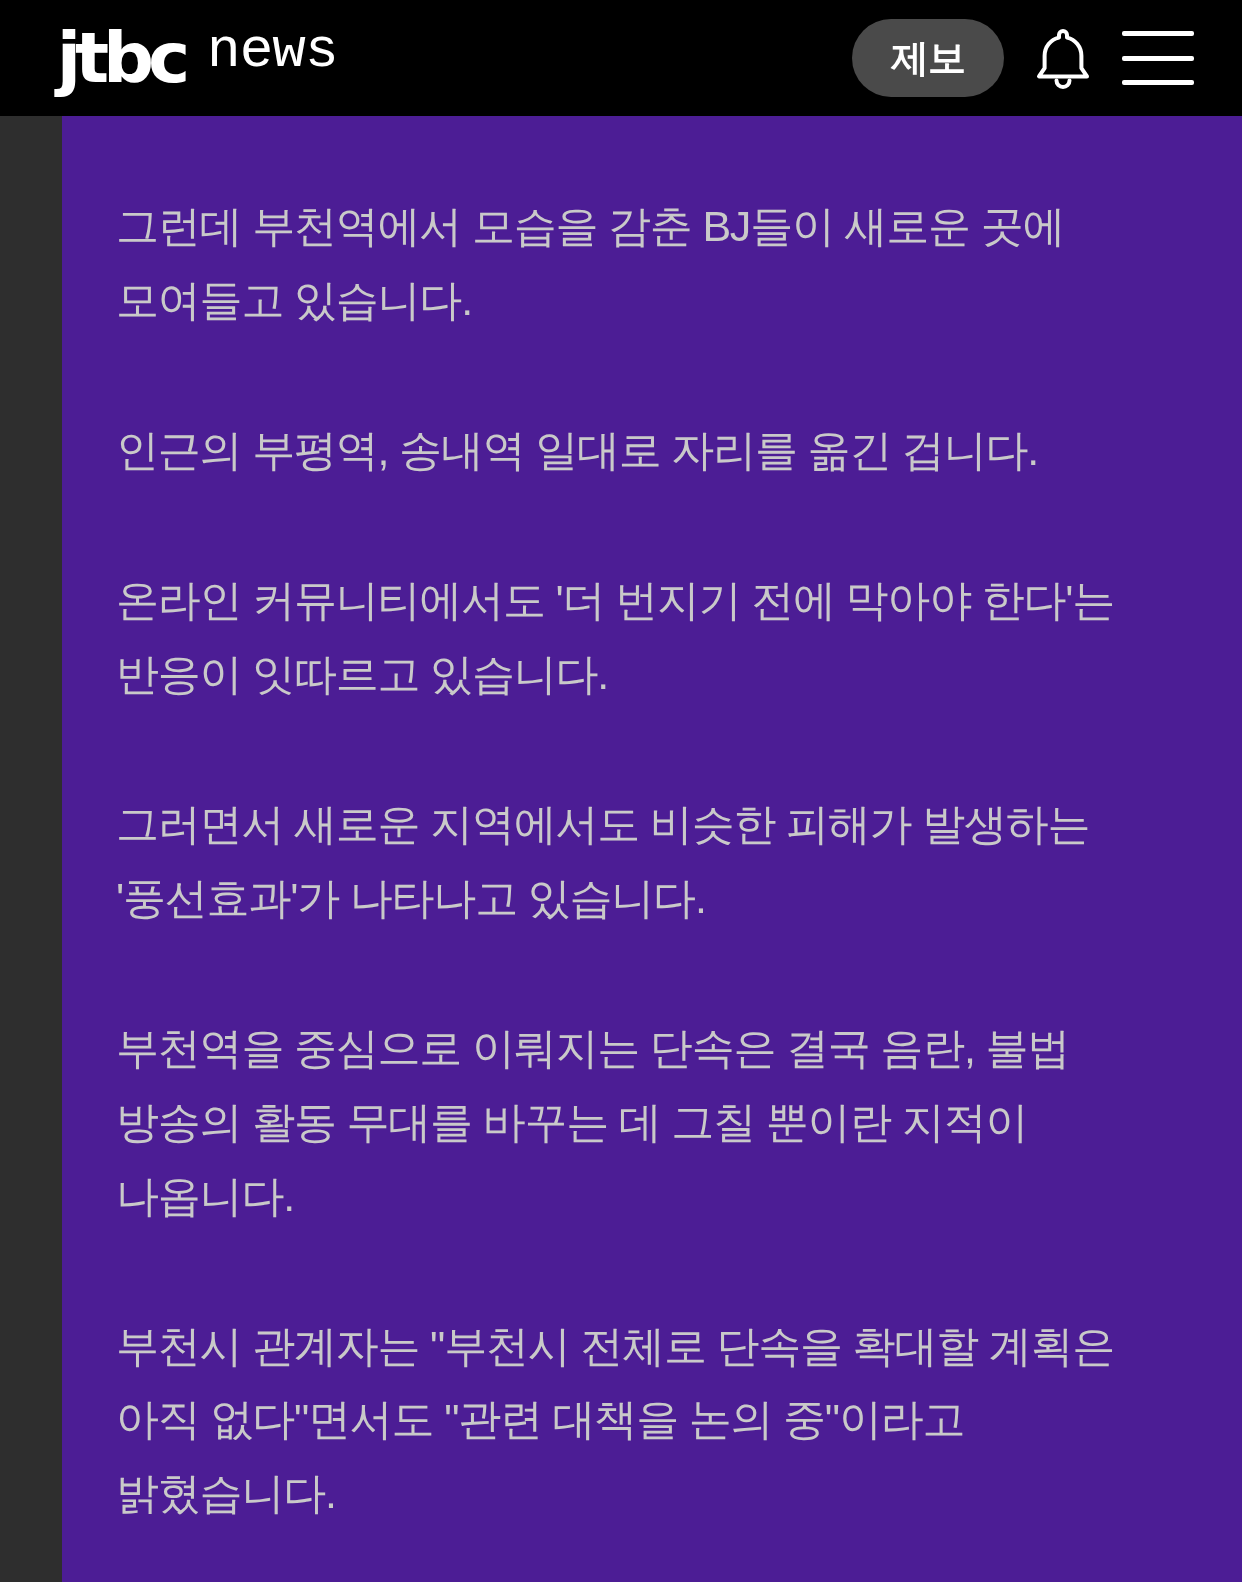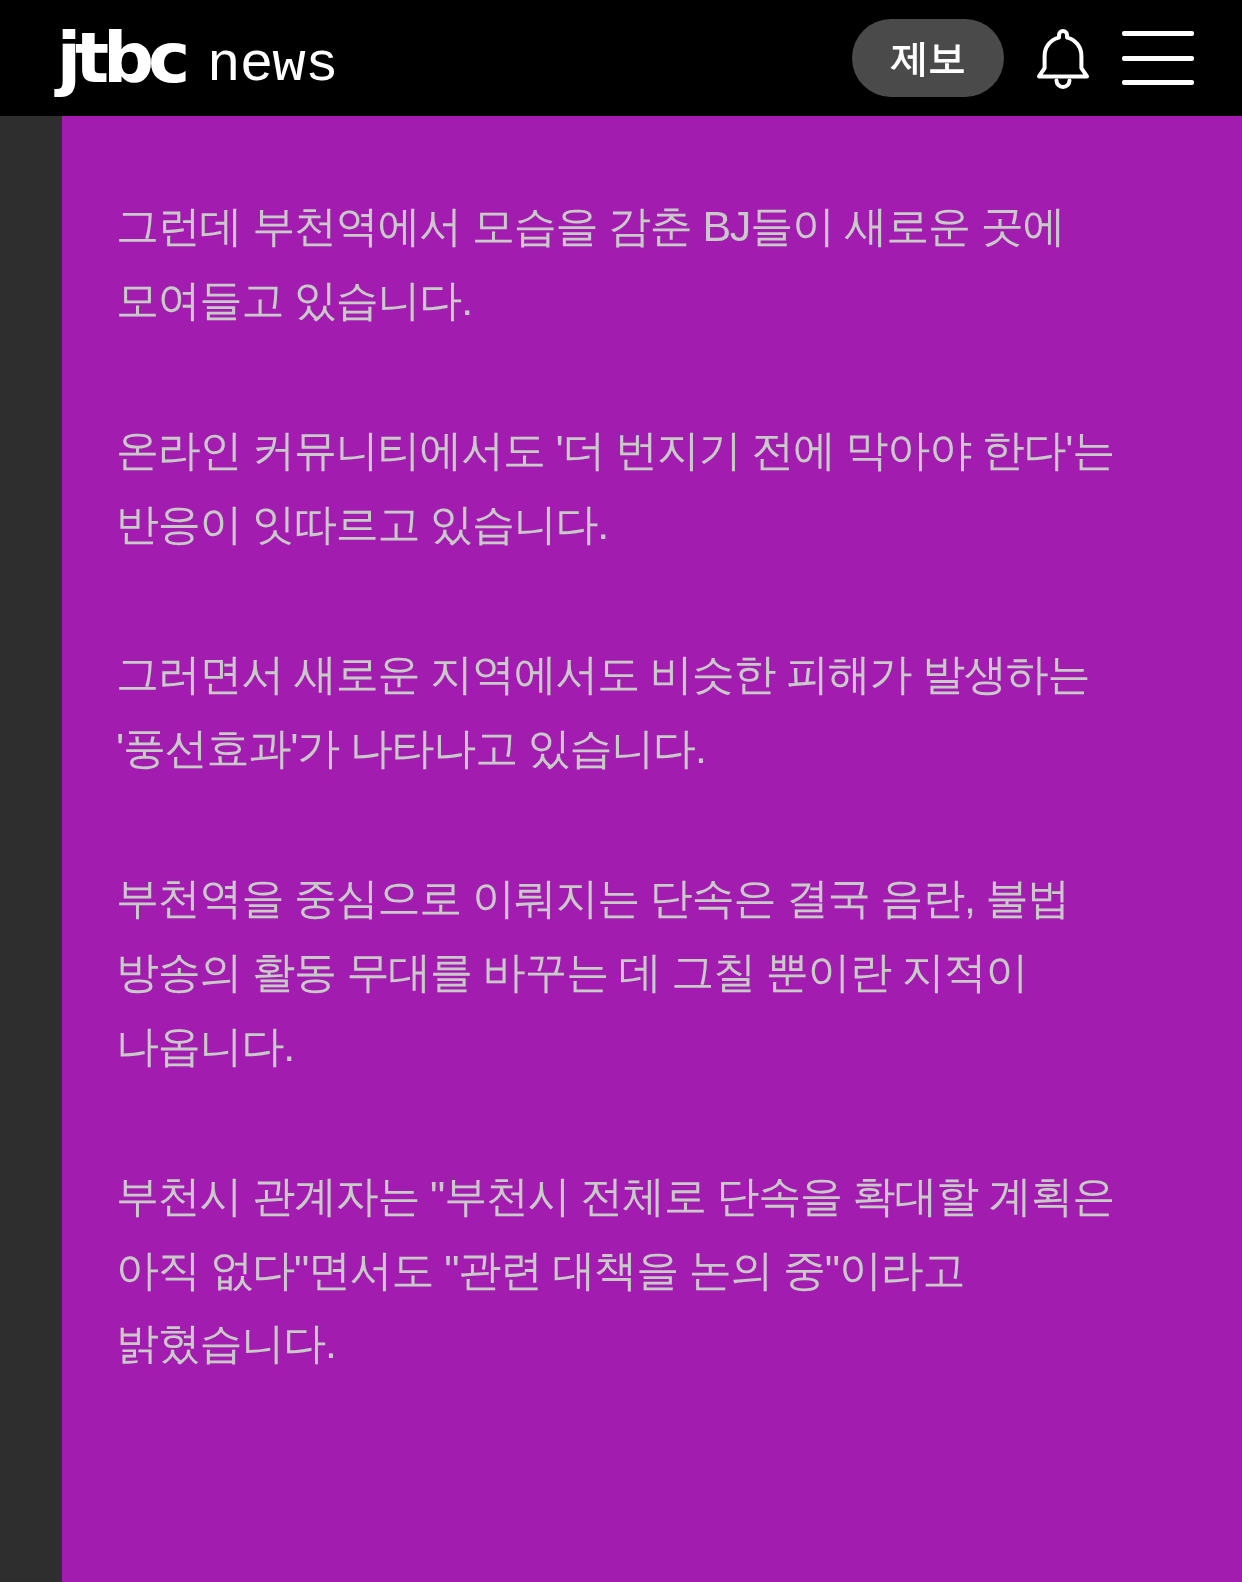--- a/index.html
+++ b/index.html
@@ -16,21 +16,21 @@
     position: relative;
     width: 1242px;
     height: 116px;
     background: #000000;
     display: flex;
     align-items: center;
     padding: 0 48px 0 58px;
   }
   .logo-wrap {
     display: flex;
-    align-items: flex-end;
+    align-items: flex-start;
     flex: 0 0 auto;
   }
   .logo-jtbc {
     font-family: "DejaVu Sans", sans-serif;
     font-weight: 700;
     font-size: 70px;
     letter-spacing: -6px;
     color: #ffffff;
     line-height: 1;
     transform: scaleX(1.02);
@@ -80,21 +80,21 @@
   
   .page {
     width: 1242px;
     height: 1466px;
     background: #3a3a3a;
     display: flex;
   }
   .gutter-left { width: 62px; flex: 0 0 62px; background: #2e2e2e; }
   .article {
     flex: 1 1 auto;
-    background: #a21caf;
+    background: #4c1d95;
     padding: 74px 78px 17px 54px;
   }
   .article p {
     color: #c9c9c9;
     font-family: "Liberation Sans", "DejaVu Sans", sans-serif;
     font-size: 43px;
     line-height: 1.72;
     letter-spacing: -1.2px;
     margin-bottom: 76px;
     word-break: keep-all;
@@ -124,18 +124,19 @@
           <span></span>
       </span>
     </button>
   </div>
 </div>
 
 <div class="page">
   <div class="gutter-left"></div>
   <div class="article">
     <p>그런데 부천역에서 모습을 감춘 BJ들이 새로운 곳에 모여들고 있습니다.</p>
+    <p>인근의 부평역, 송내역 일대로 자리를 옮긴 겁니다.</p>
     <p>온라인 커뮤니티에서도 '더 번지기 전에 막아야 한다'는 반응이 잇따르고 있습니다.</p>
     <p>그러면서 새로운 지역에서도 비슷한 피해가 발생하는 '풍선효과'가 나타나고 있습니다.</p>
     <p>부천역을 중심으로 이뤄지는 단속은 결국 음란, 불법 방송의 활동 무대를 바꾸는 데 그칠 뿐이란 지적이 나옵니다.</p>
     <p>부천시 관계자는 "부천시 전체로 단속을 확대할 계획은 아직 없다"면서도 "관련 대책을 논의 중"이라고 밝혔습니다.</p>
   </div>
 </div>
 
 </body></html>

